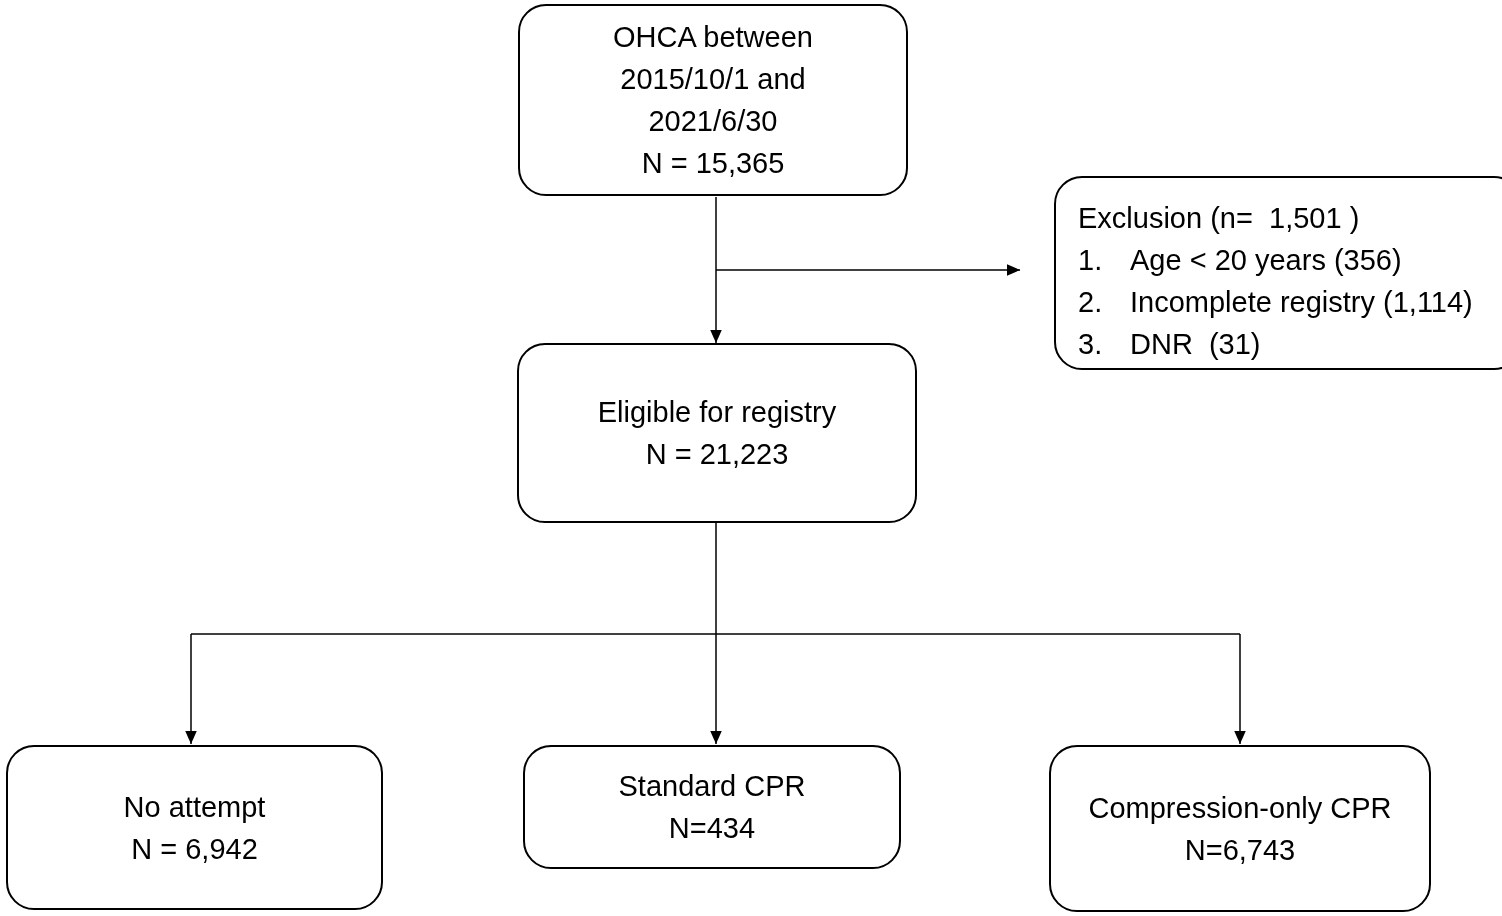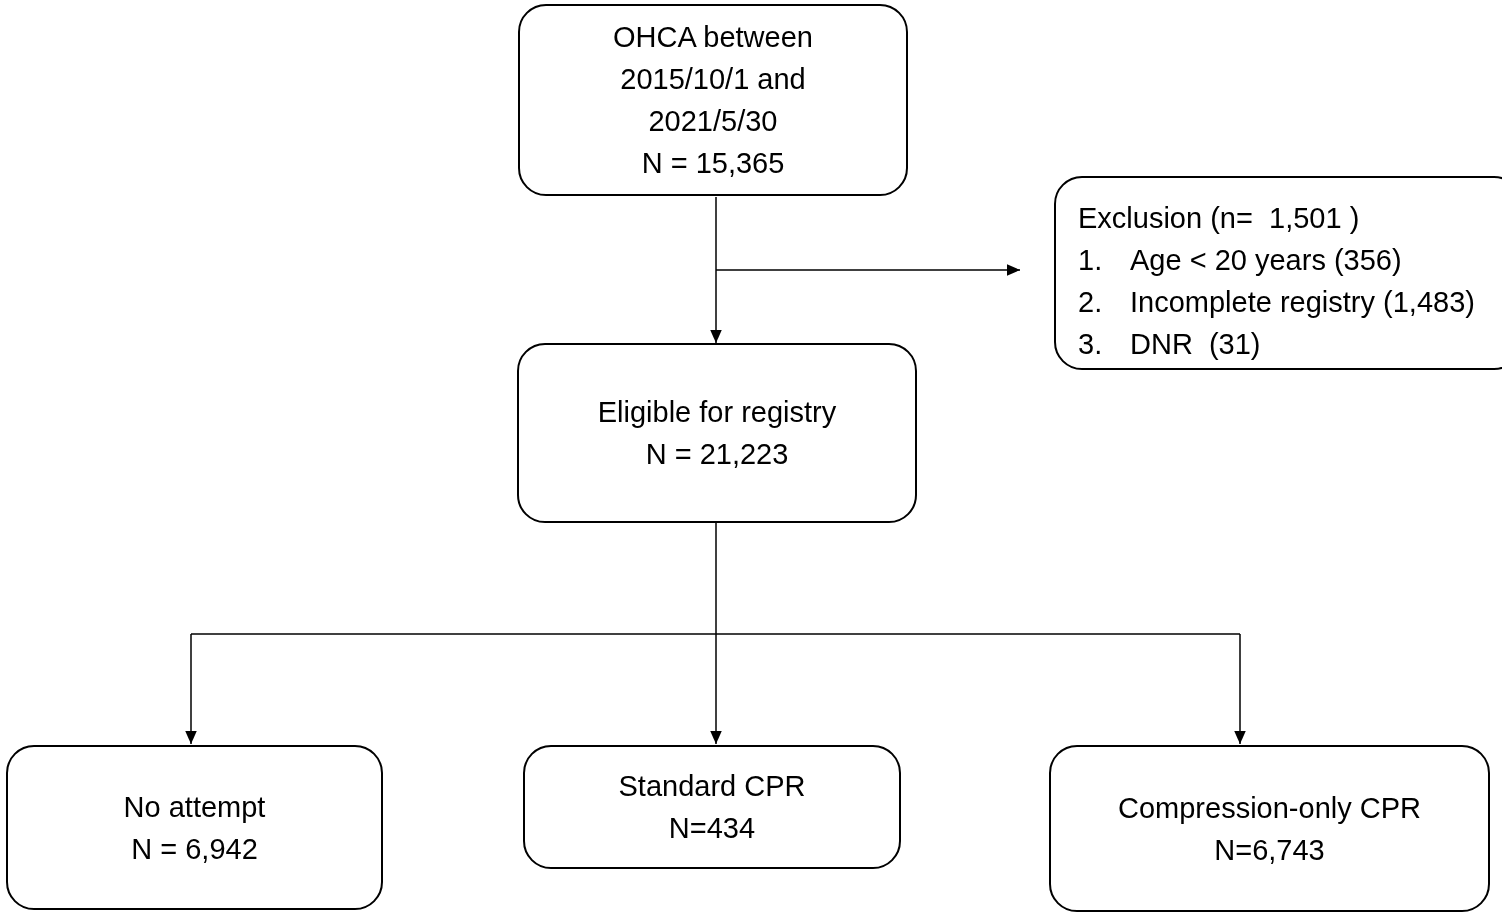--- a/index.html
+++ b/index.html
@@ -57,33 +57,33 @@
     <line x1="716" y1="270" x2="1020" y2="270" marker-end="url(#arrow)"></line>
     <line x1="716" y1="523" x2="716" y2="744" marker-end="url(#arrow)"></line>
     <line x1="191" y1="634" x2="1240" y2="634"></line>
     <line x1="191" y1="634" x2="191" y2="744" marker-end="url(#arrow)"></line>
     <line x1="1240" y1="634" x2="1240" y2="744" marker-end="url(#arrow)"></line>
   </svg>
 
   <div class="box" style="left:518px; top:4px; width:390px; height:192px;">
     <div>OHCA between</div>
     <div>2015/10/1 and</div>
-    <div>2021/5/30</div>
+    <div>2021/6/30</div>
     <div>N = 15,365</div>
   </div>
 
   <div class="box box--list" style="left:1022px; top:176px; width:468px; height:194px;">
     <div class="pre">Exclusion (n=  1,501 )</div>
     <div class="ex-item">
       <span class="ex-num">1.</span>
       <span>Age &lt; 20 years (356)</span>
     </div>
     <div class="ex-item">
       <span class="ex-num">2.</span>
-      <span>Incomplete registry (1,483)</span>
+      <span>Incomplete registry (1,114)</span>
     </div>
     <div class="ex-item">
       <span class="ex-num">3.</span>
       <span>DNR  (31)</span>
     </div>
   </div>
 
   <div class="box" style="left:517px; top:343px; width:400px; height:180px;">
     <div>Eligible for registry</div>
     <div>N = 21,223</div>
@@ -92,18 +92,18 @@
   <div class="box" style="left:6px; top:745px; width:377px; height:165px;">
     <div>No attempt</div>
     <div>N = 6,942</div>
   </div>
 
   <div class="box" style="left:523px; top:745px; width:378px; height:124px;">
     <div>Standard CPR</div>
     <div>N=434</div>
   </div>
 
-  <div class="box" style="left:1049px; top:745px; width:441px; height:167px;">
+  <div class="box" style="left:1049px; top:745px; width:382px; height:167px;">
     <div>Compression-only CPR</div>
     <div>N=6,743</div>
   </div>
 
 </div>
 
 </body></html>

